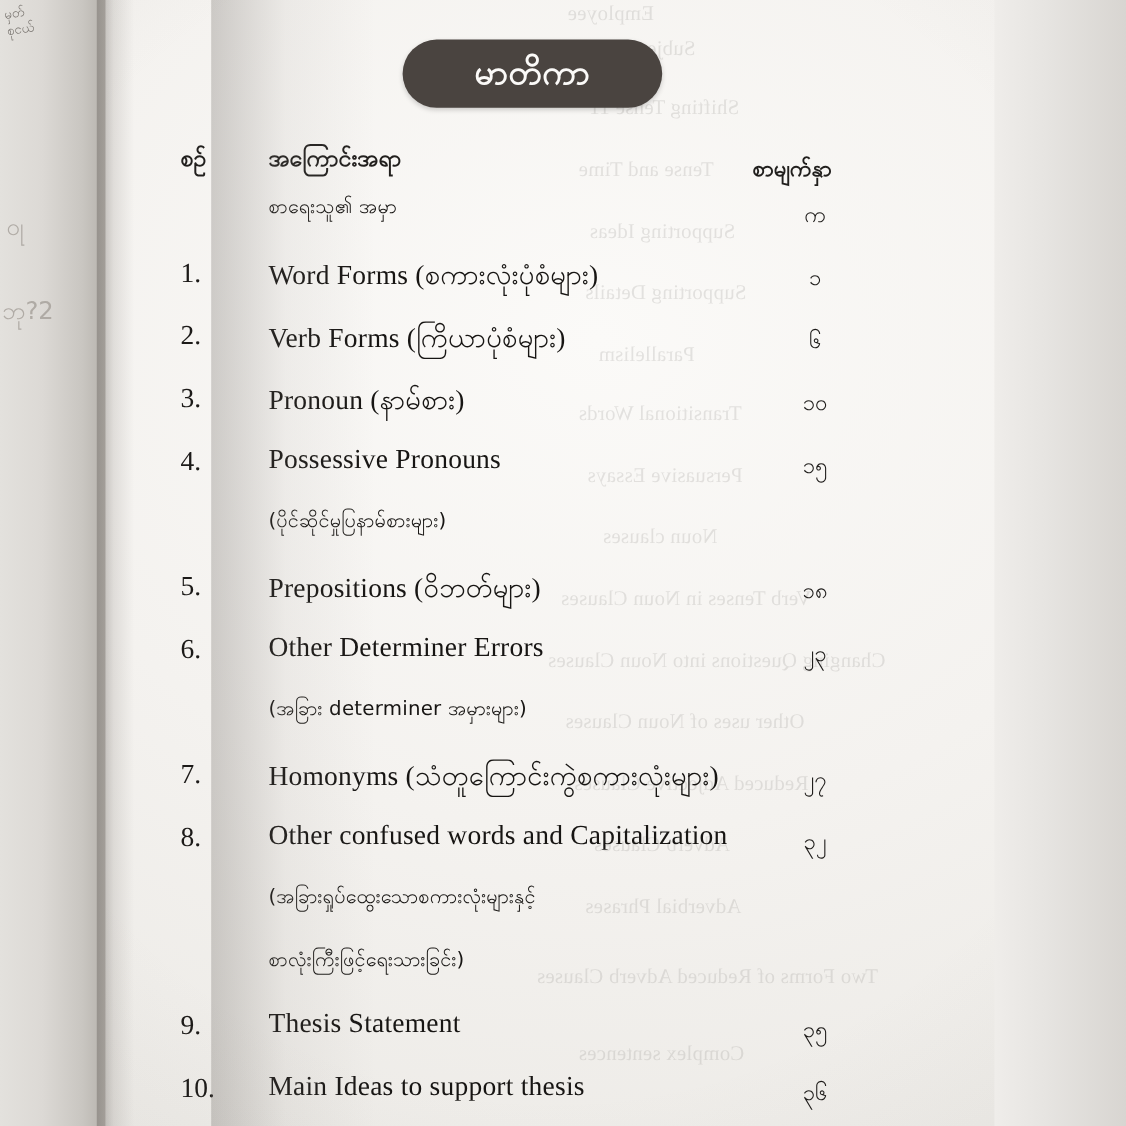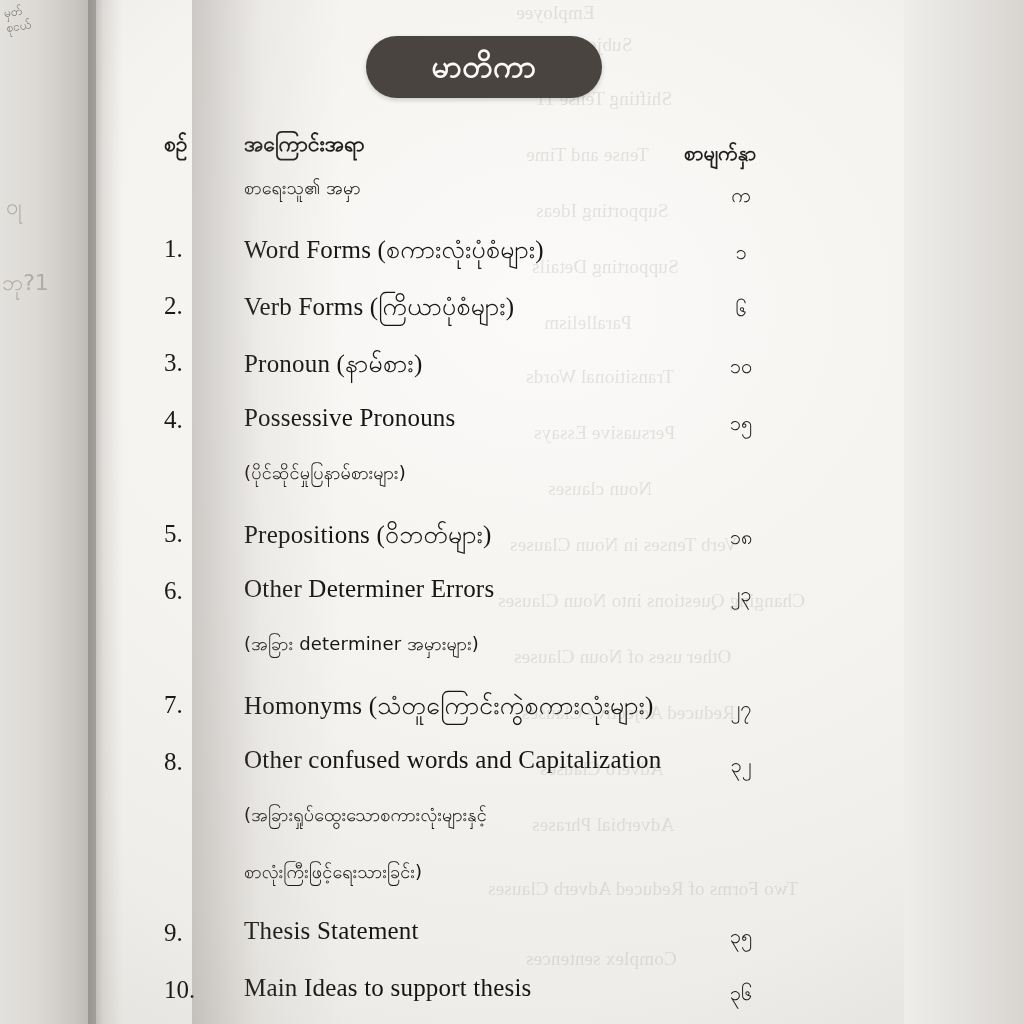--- a/index.html
+++ b/index.html
@@ -213,21 +213,21 @@
 </style>
 </head>
 <body>
 
 <div id="page">
   <div class="desk"></div>
 
   <div class="left-edge">
     <div class="scrap">မှတ်<br>စုငယ်</div>
     <div class="left-glyph" style="left:6px; top:192px;">၀ု</div>
-    <div class="left-glyph" style="left:2px; top:268px;">ဘု?1</div>
+    <div class="left-glyph" style="left:2px; top:268px;">ဘု?2</div>
   </div>
 
   <div class="page-sheet">
 
     <div class="showthrough">
       <div class="st-line" style="left:420px; top:2px;">Employee</div>
       <div class="st-line" style="left:430px; top:34px;">Subject Noun</div>
       <div class="st-line" style="left:440px; top:88px;">Shifting Tense                11</div>
       <div class="st-line" style="left:430px; top:144px;">Tense and Time</div>
       <div class="st-line" style="left:440px; top:200px;">Supporting Ideas</div>

